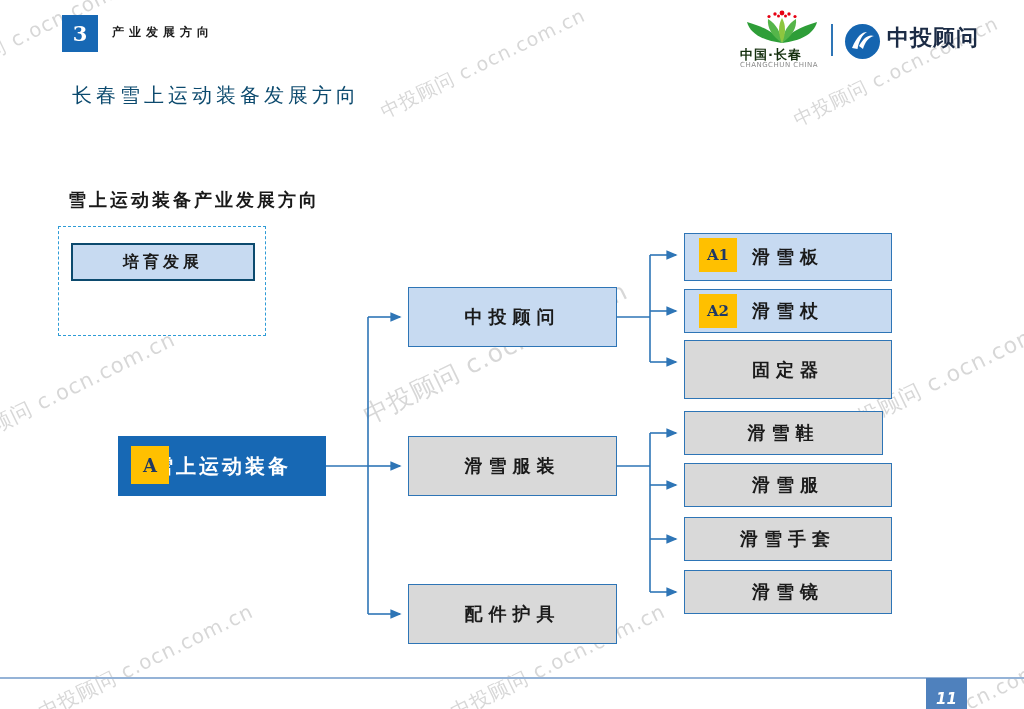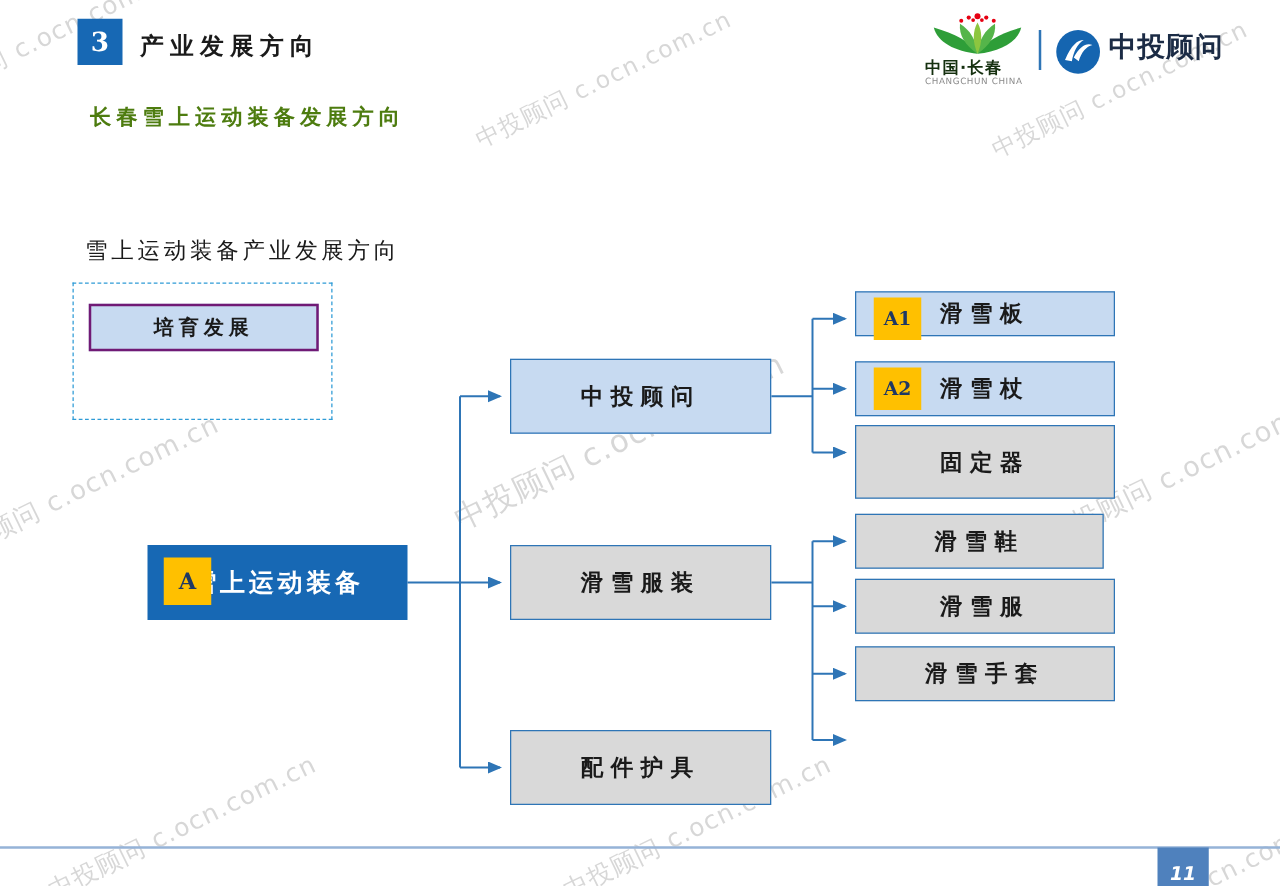--- a/index.html
+++ b/index.html
@@ -16,45 +16,45 @@
     transform:rotate(-26deg);transform-origin:left center;
     letter-spacing:1px;pointer-events:none;user-select:none;
   }
   
   .sec-num{
     position:absolute;left:62px;top:15px;width:36px;height:37px;
     background:#1768B4;color:#fff;display:flex;align-items:center;justify-content:center;
     font-size:21px;font-weight:bold;
   }
   .sec-title{
-    position:absolute;left:112px;top:24px;font-size:19px;color:#1a1a1a;
+    position:absolute;left:112px;top:24px;font-size:12px;color:#1a1a1a;
     letter-spacing:5px;font-weight:bold;
   }
   .logo-cc{position:absolute;left:740px;top:10px;width:84px;text-align:left;}
   .logo-cc .cc-name{font-size:13px;font-weight:bold;color:#15300f;letter-spacing:1px;line-height:13px;font-family:"DejaVu Sans",sans-serif;}
   .logo-cc .cc-sub{font-size:7px;color:#8a8a8a;letter-spacing:0.5px;line-height:9px;font-family:"DejaVu Sans",sans-serif;}
   .logo-divider{position:absolute;left:831px;top:24px;width:2px;height:32px;background:#2E75B6;}
   .logo-ocn{position:absolute;left:844px;top:23px;display:flex;align-items:flex-start;}
   .ocn-name{font-size:22px;font-weight:bold;color:#1b2b45;margin-left:6px;font-family:"DejaVu Sans","Liberation Sans",sans-serif;letter-spacing:1px;}
   
   .main-title{
-    position:absolute;left:72px;top:82px;font-size:17px;font-weight:bold;color:#4d7c0f;
+    position:absolute;left:72px;top:82px;font-size:20px;font-weight:normal;color:#0c4a6e;
     letter-spacing:4px;
   }
   .caption{
-    position:absolute;left:68px;top:188px;font-size:18px;font-weight:normal;color:#1a1a1a;
+    position:absolute;left:68px;top:188px;font-size:18px;font-weight:bold;color:#1a1a1a;
     letter-spacing:3px;
   }
   
   .legend{
     position:absolute;left:58px;top:226px;width:208px;height:110px;
     border:1px dashed #2E9BD6;box-sizing:border-box;
   }
   .legend-chip{
-    position:absolute;left:12px;width:184px;height:38px;border:2px solid #701a75;
+    position:absolute;left:12px;width:184px;height:38px;border:2px solid #0c4a6e;
     box-sizing:border-box;display:flex;align-items:center;justify-content:center;
     font-size:16px;font-weight:bold;color:#1a1a1a;letter-spacing:4px;
   }
   
   .node{
     position:absolute;border:1.6px solid #2E75B6;box-sizing:border-box;
     display:flex;align-items:center;justify-content:center;
     font-size:18px;font-weight:bold;color:#1a1a1a;letter-spacing:6px;
   }
   .fill-blue{background:#C7DAF1;}
@@ -172,38 +172,41 @@
   <div class="node fill-blue" style="left:408px;top:287px;width:209px;height:60px;">
     <span>中投顾问</span>
   </div>
   <div class="node fill-gray" style="left:408px;top:436px;width:209px;height:60px;">
     <span>滑雪服装</span>
   </div>
   <div class="node fill-gray" style="left:408px;top:584px;width:209px;height:60px;">
     <span>配件护具</span>
   </div>
 
-  <div class="node fill-blue" style="left:684px;top:233px;width:208px;height:36px;">
+  <div class="node fill-blue" style="left:684px;top:233px;width:208px;height:48px;">
     <span class="tag tag-sm">A1</span>
     <span>滑雪板</span>
   </div>
   <div class="node fill-blue" style="left:684px;top:289px;width:208px;height:44px;">
     <span class="tag tag-sm">A2</span>
     <span>滑雪杖</span>
   </div>
   <div class="node fill-gray" style="left:684px;top:340px;width:208px;height:59px;">
     <span>固定器</span>
   </div>
 
   <div class="node fill-gray" style="left:684px;top:411px;width:199px;height:44px;">
     <span>滑雪鞋</span>
   </div>
   <div class="node fill-gray" style="left:684px;top:463px;width:208px;height:44px;">
     <span>滑雪服</span>
   </div>
   <div class="node fill-gray" style="left:684px;top:517px;width:208px;height:44px;">
     <span>滑雪手套</span>
   </div>
+  <div class="node fill-gray" style="left:684px;top:570px;width:208px;height:44px;">
+    <span>滑雪镜</span>
+  </div>
 
   <div class="footer-line"></div>
   <div class="page-badge">11</div>
 
 </div>
 
 </body></html>

